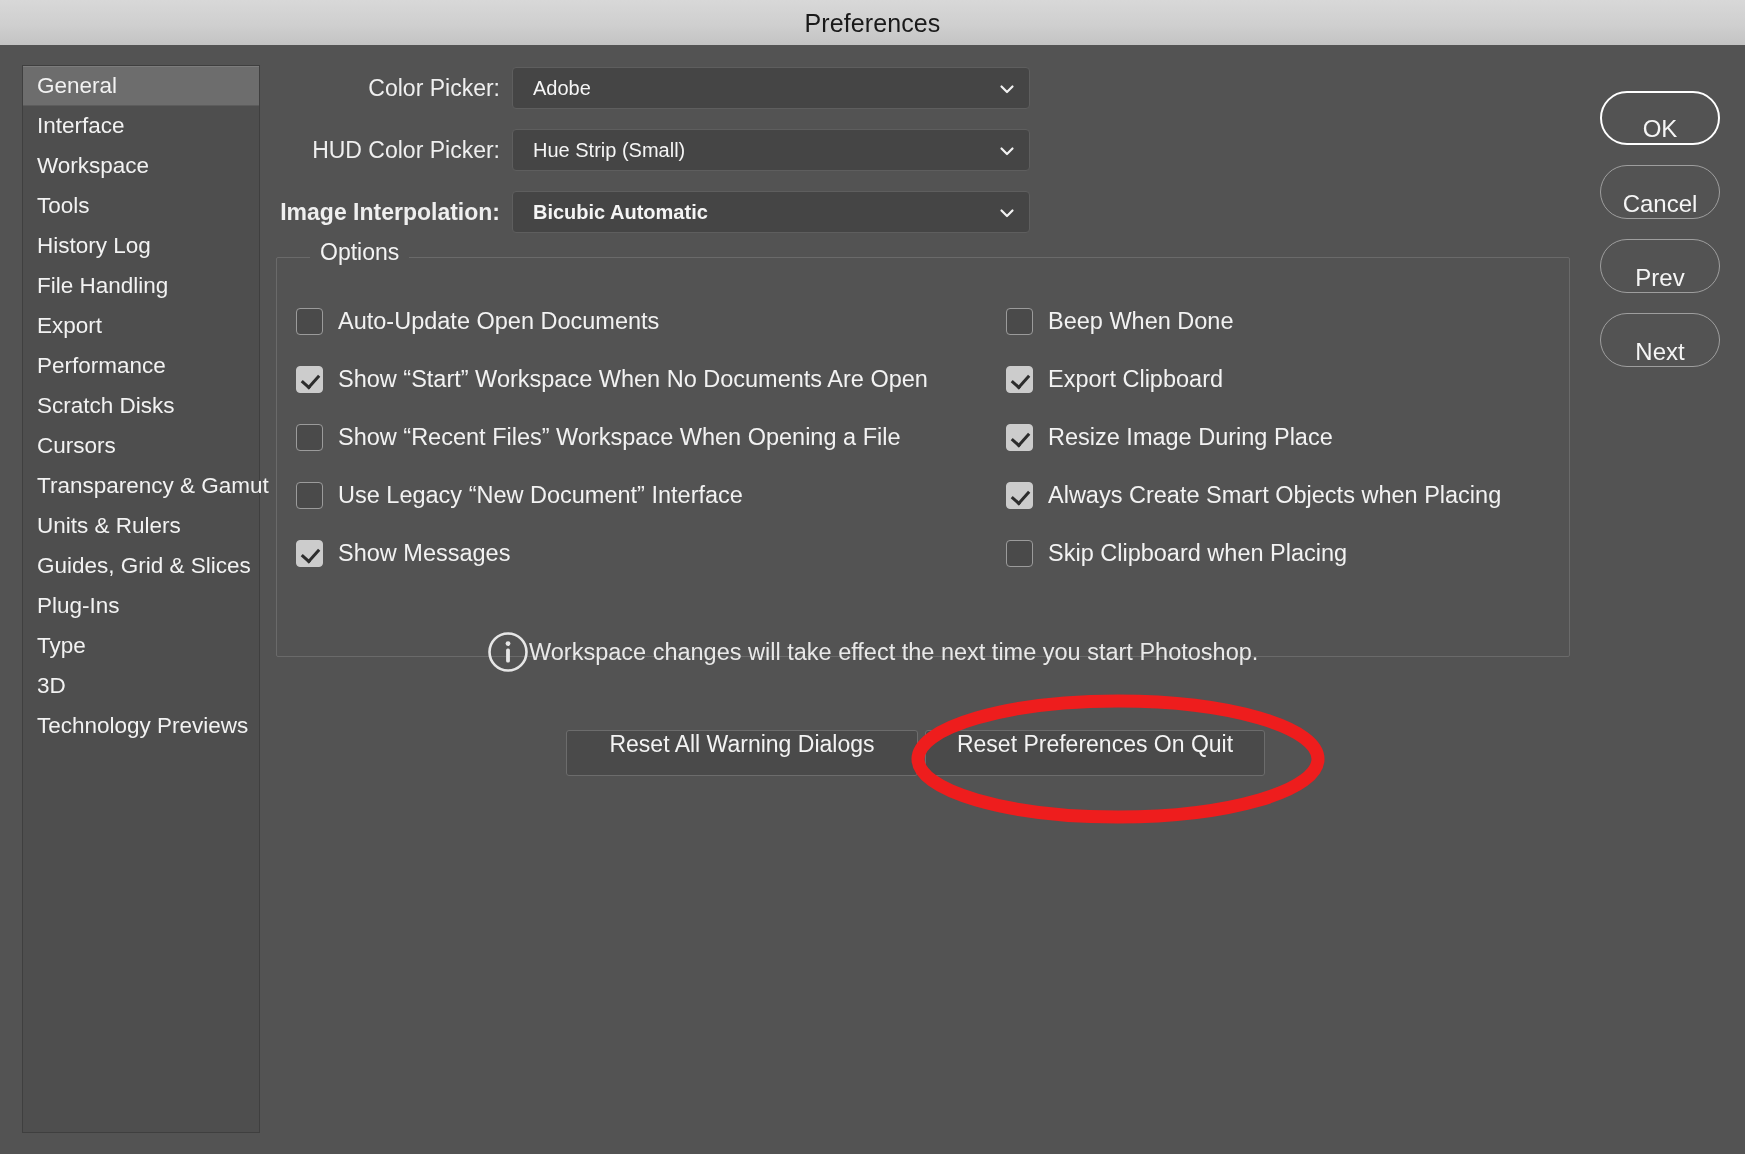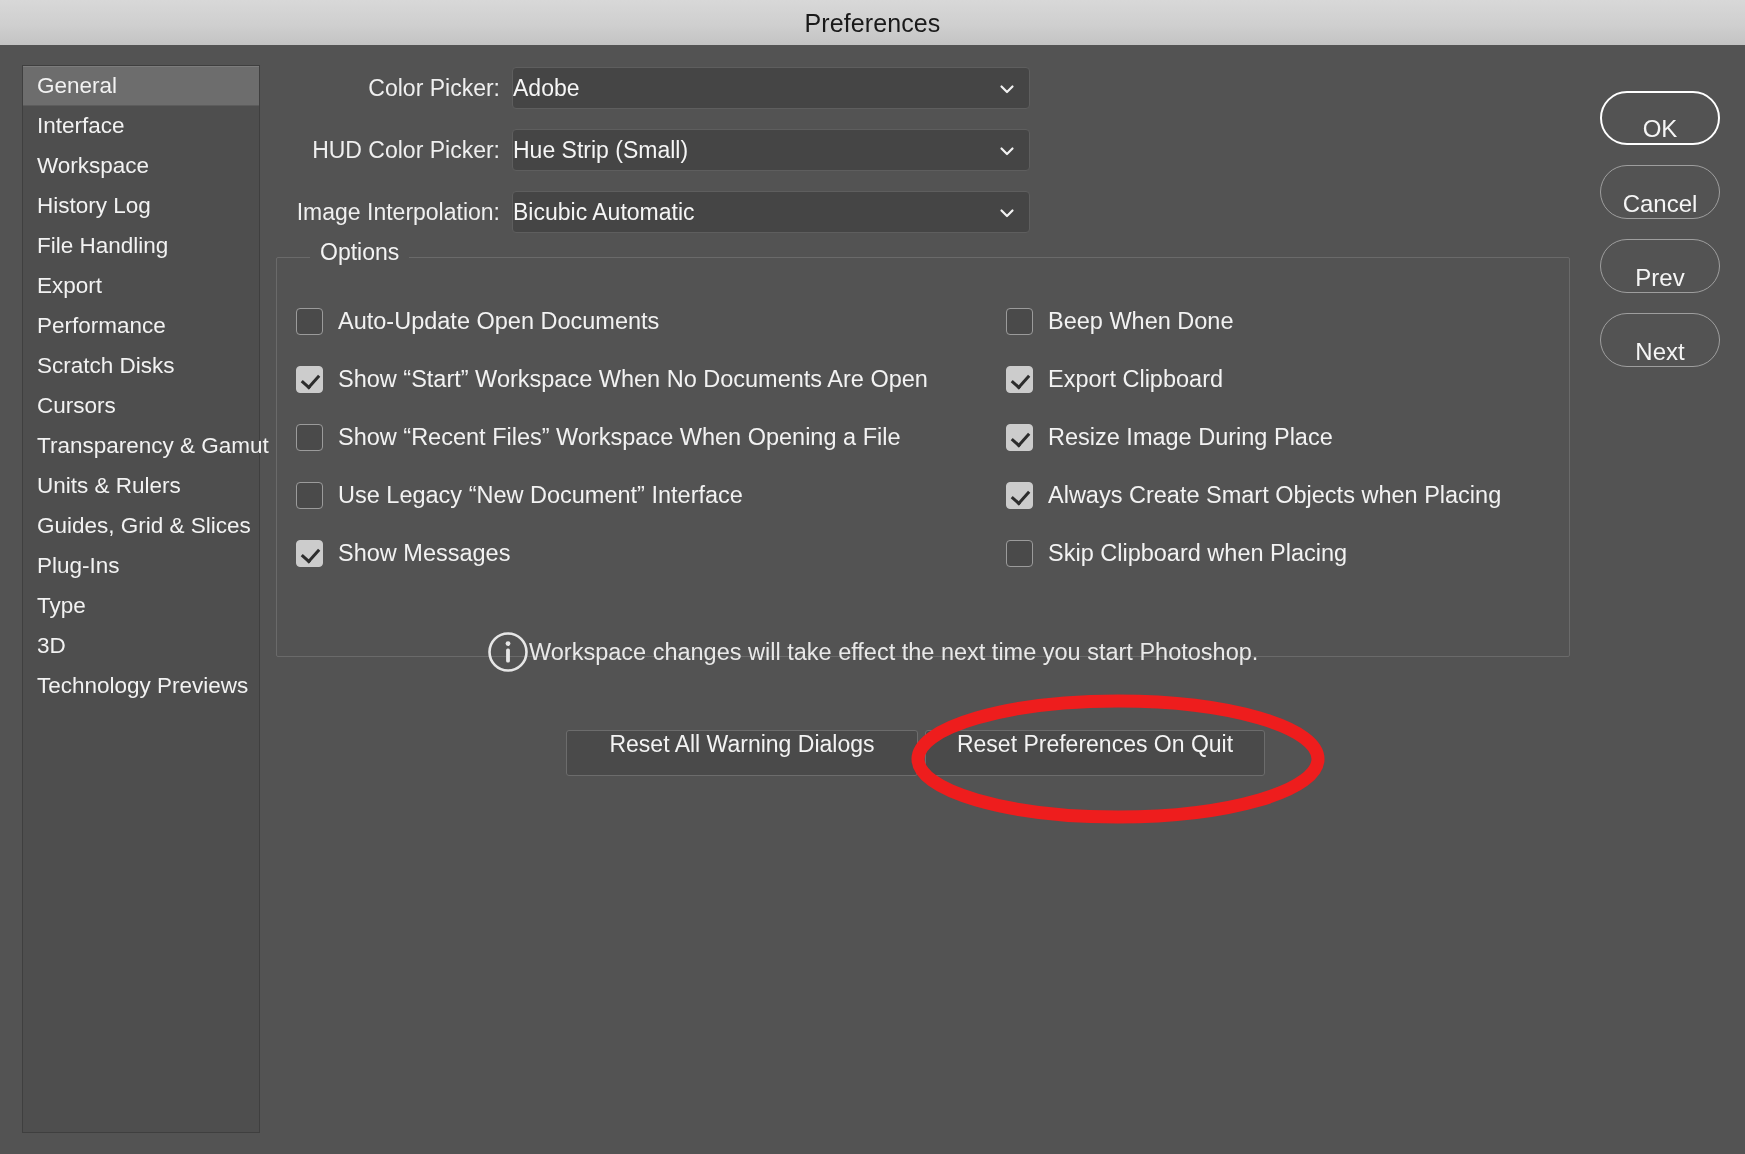--- a/index.html
+++ b/index.html
@@ -85,25 +85,25 @@
   .select-box {
     position: absolute;
     height: 42px;
     background: #454545;
     border: 1px solid #5e5e5e;
     border-radius: 4px;
     box-sizing: border-box;
   }
   .select-box .sel-text {
     position: absolute;
-    left: 0;
+    left: 20px;
     top: 0;
     height: 32px;
     line-height: 40px;
-    font-size: 23px;
+    font-size: 20px;
     color: #f5f5f5;
     white-space: nowrap;
   }
   .chev {
     position: absolute;
     right: 14px;
     top: 13px;
     width: 16px;
     height: 16px;
   }
@@ -240,20 +240,21 @@
 <div id="titlebar">
   <div class="title">Preferences</div>
 </div>
 
 <div id="dialog">
 
   <div id="sidebar">
       <div class="side-item selected"><span>General</span></div>
       <div class="side-item"><span>Interface</span></div>
       <div class="side-item"><span>Workspace</span></div>
+      <div class="side-item"><span>Tools</span></div>
       <div class="side-item"><span>History Log</span></div>
       <div class="side-item"><span>File Handling</span></div>
       <div class="side-item"><span>Export</span></div>
       <div class="side-item"><span>Performance</span></div>
       <div class="side-item"><span>Scratch Disks</span></div>
       <div class="side-item"><span>Cursors</span></div>
       <div class="side-item"><span>Transparency &amp; Gamut</span></div>
       <div class="side-item"><span>Units &amp; Rulers</span></div>
       <div class="side-item"><span>Guides, Grid &amp; Slices</span></div>
       <div class="side-item"><span>Plug-Ins</span></div>
@@ -278,21 +279,21 @@
         <div class="field-label" style="right: 1245px;">HUD Color Picker:</div>
         <div class="select-box" style="left: 512px; width: 518px;">
           <div class="sel-text">Hue Strip (Small)</div>
           <div class="chev">
             <svg width="16" height="16" viewBox="0 0 16 16">
               <path d="M2.5 5.5 L8 11 L13.5 5.5" fill="none" stroke="#f2f2f2" stroke-width="2.2" stroke-linecap="round" stroke-linejoin="round"></path>
             </svg>
           </div>
         </div>
       </div>
-      <div class="field-row" style="left: 0px; top: 146px; width: 1745px;">
+      <div class="field-row" style="left: 0px; top: 146px; width: 1745px; font-weight: bold;">
         <div class="field-label" style="right: 1245px;">Image Interpolation:</div>
         <div class="select-box" style="left: 512px; width: 518px;">
           <div class="sel-text">Bicubic Automatic</div>
           <div class="chev">
             <svg width="16" height="16" viewBox="0 0 16 16">
               <path d="M2.5 5.5 L8 11 L13.5 5.5" fill="none" stroke="#f2f2f2" stroke-width="2.2" stroke-linecap="round" stroke-linejoin="round"></path>
             </svg>
           </div>
         </div>
       </div>

